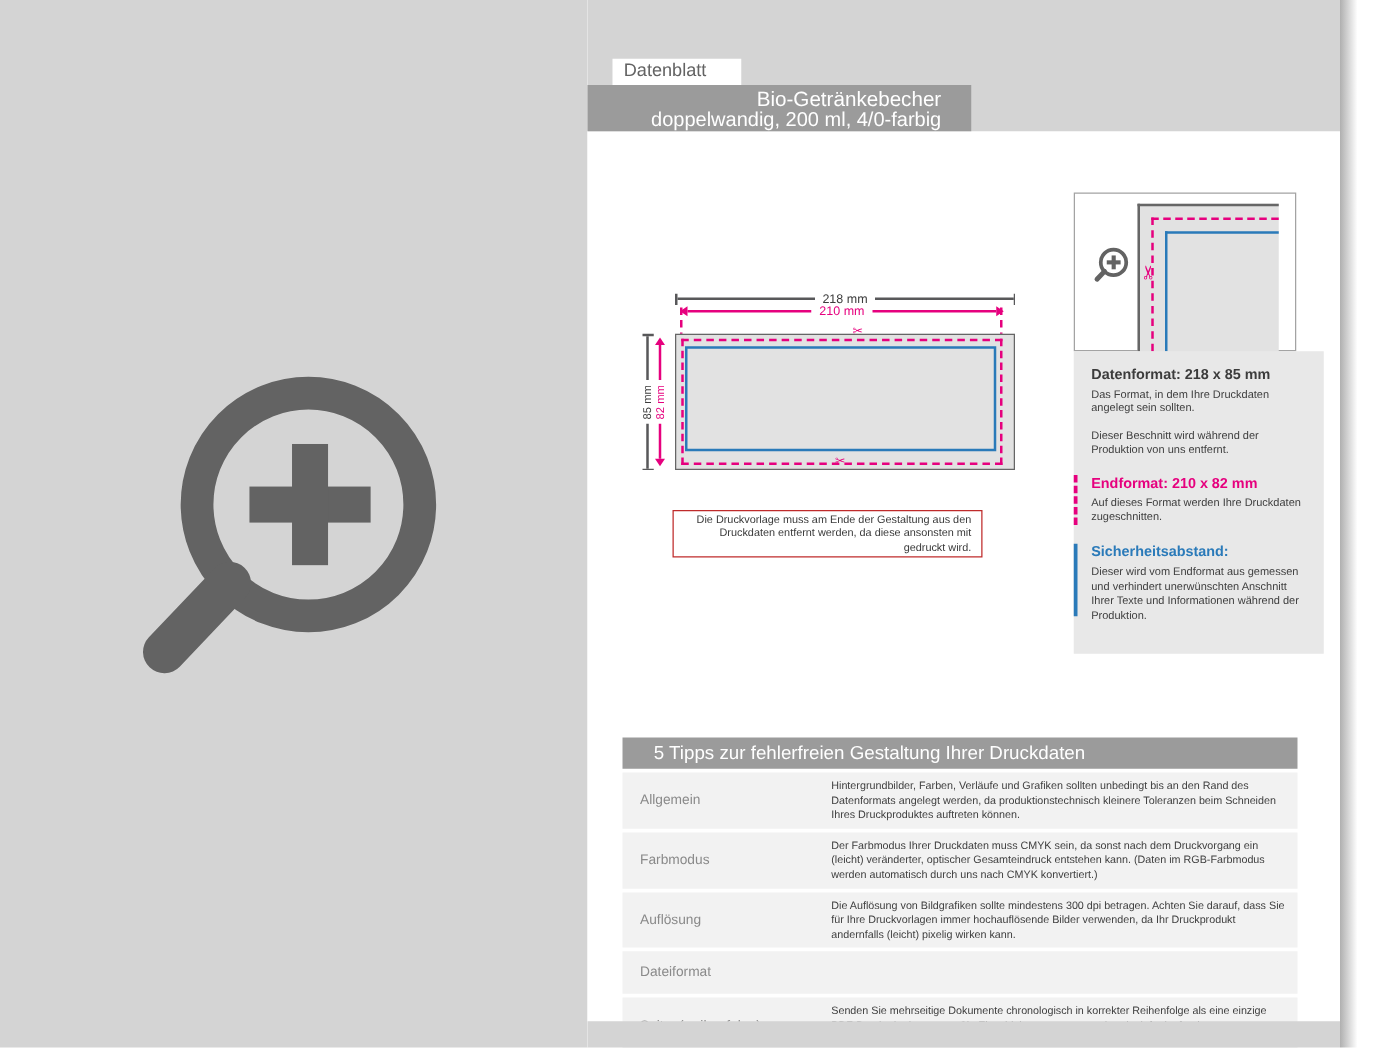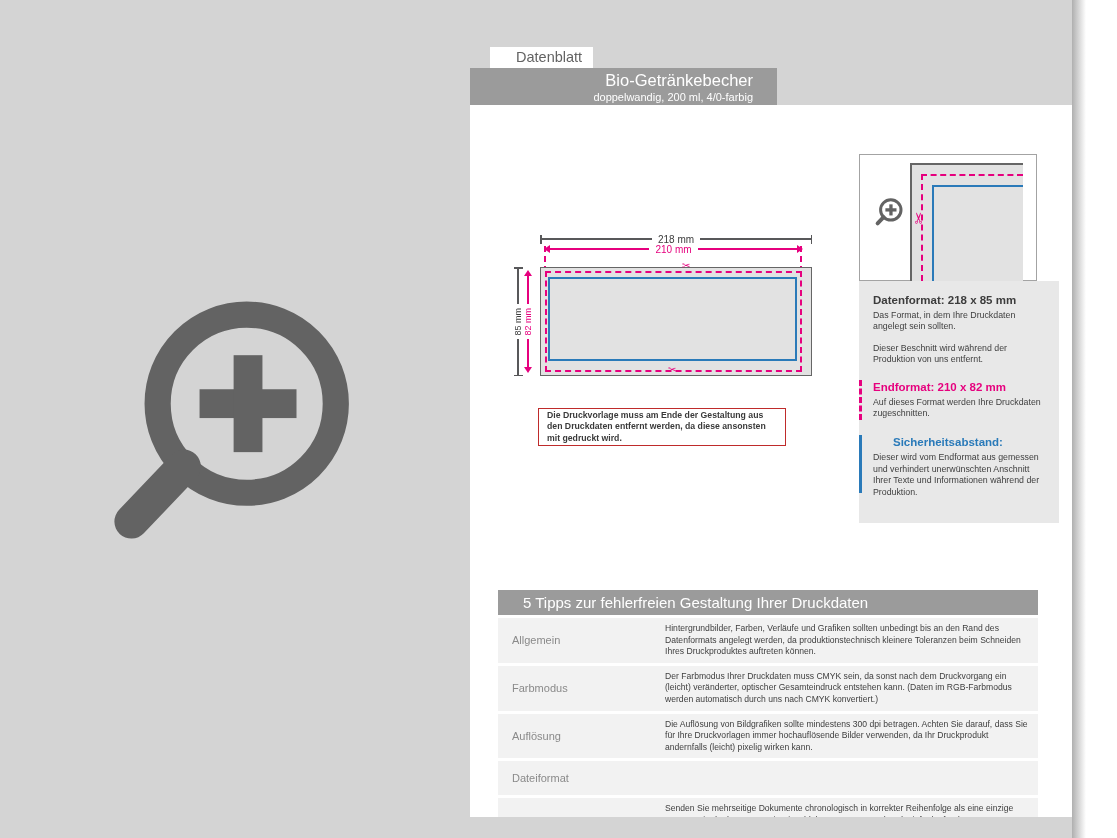--- a/index.html
+++ b/index.html
@@ -11,25 +11,25 @@
   #viewer-left { left:0; top:0; width:470px; height:838px; background:#d4d4d4; }
   #big-zoom { left:100px; top:282px; width:262px; height:280px; cursor:pointer; }
 
   
   #page { left:470px; top:0; width:602px; height:838px; background:#ffffff; }
   #page-shadow { left:1072px; top:0; width:14px; height:838px;
     background:linear-gradient(to right, rgba(110,110,110,.55), rgba(110,110,110,0)); }
 
   #top-band { left:0; top:0; width:602px; height:105px; background:#d4d4d4; }
   #tab-datenblatt { left:20px; top:47px; width:103px; height:21px; background:#ffffff;
-    color:#636363; font-size:14.5px; line-height:21px; padding-left:26px; }
+    color:#636363; font-size:14.5px; line-height:21px; padding-left:9px; }
   #header-bar { left:0; top:68px; width:307px; height:37px; background:#9b9b9b;
     color:#ffffff; text-align:right; padding-right:24px; }
   #header-title { font-size:16.5px; line-height:21px; padding-top:2px; }
-  #header-subtitle { font-size:11px; line-height:12px; }
+  #header-subtitle { font-size:16px; line-height:12px; }
 
   
   .dim-h { display:flex; align-items:center; height:12px; }
   .dim-line { flex:1; height:1.5px; background:#58585a; }
   .dim-tick { width:1.5px; height:9px; background:#58585a; }
   .dim-label { font-size:10px; color:#3c3c3c; padding:0 6px; white-space:nowrap; }
   .m .dim-line, .dim-h.m .dim-line { background:#e6007e; }
   .m .dim-label { color:#e6007e; }
   .arr-l { width:0; height:0; border-top:4px solid transparent; border-bottom:4px solid transparent; border-right:6px solid #e6007e; }
   .arr-r { width:0; height:0; border-top:4px solid transparent; border-bottom:4px solid transparent; border-left:6px solid #e6007e; }
@@ -48,41 +48,41 @@
     background:#e2e2e2; border:1.5px solid #666; }
   #rect-end  { left:75px; top:271px; width:257px; height:101px;
     border:2px dashed #e6007e; }
   #rect-safe { left:78px; top:277px; width:249px; height:84px;
     border:2px solid #2a7ab9; }
   .ext-dash { top:246px; width:0; height:26px; border-left:2px dashed #e6007e; }
   .scissors { color:#e6007e; font-size:10px; line-height:10px; }
 
   #note-box { left:68px; top:408px; width:248px; height:38px;
     border:1px solid #bf2b2b; background:#fff; display:flex; align-items:center; }
-  #note-text { width:100%; text-align:left; font-size:8.7px; font-weight:bold;
+  #note-text { width:100%; text-align:right; font-size:8.7px; font-weight:normal;
     color:#3a3a3a; line-height:1.3; padding:0 8px; }
 
   
   #preview-box { left:389px; top:154px; width:178px; height:127px;
     background:#fff; border:1px solid #a3a3a3; }
   #preview-corner { position:absolute; left:50px; top:8px; width:113px; height:118px;
     background:#e2e2e2; border-left:2px solid #666; border-top:2px solid #666; }
   #preview-end { position:absolute; left:9px; top:9px; right:0; bottom:0;
     border-left:2px dashed #e6007e; border-top:2px dashed #e6007e; }
   #preview-safe { position:absolute; left:20px; top:20px; right:0; bottom:0;
     border-left:2px solid #2a7ab9; border-top:2px solid #2a7ab9; }
   #preview-scissors { position:absolute; left:1px; top:44px; color:#e6007e;
     font-size:15px; transform:rotate(-90deg); }
   #preview-zoom { position:absolute; left:14px; top:42px; width:30px; height:30px; }
 
   #info-panel { left:389px; top:281px; width:200px; height:242px;
     background:#e8e8e8; padding:12px 10px 0 14px; font-size:8.8px; color:#404040; line-height:1.3; }
   .info-title { font-size:11.5px; font-weight:bold; color:#3c3c3c; margin-bottom:2px; }
   .info-title.magenta { color:#e6007e; }
-  .info-title.blue { color:#2a7ab9;margin-left:20px; }
+  .info-title.blue { color:#2a7ab9; }
   .info-block { position:relative; }
   #end-block { margin-top:14px; }
   #safe-block { margin-top:16px; }
   .edge-dash { position:absolute; left:-14px; top:0; height:40px; width:0;
     border-left:3px dashed #e6007e; }
   .edge-solid { position:absolute; left:-14px; top:0; height:58px; width:3px;
     background:#2a7ab9; }
   .spacer { height:10px; }
 
   

